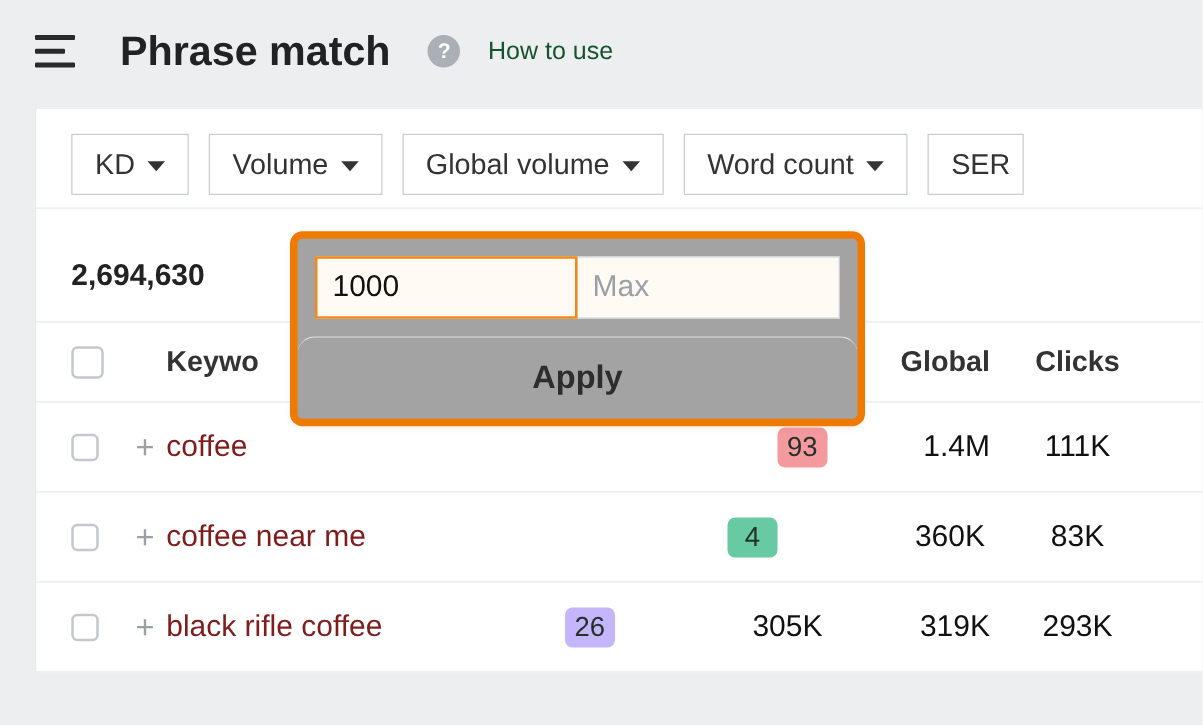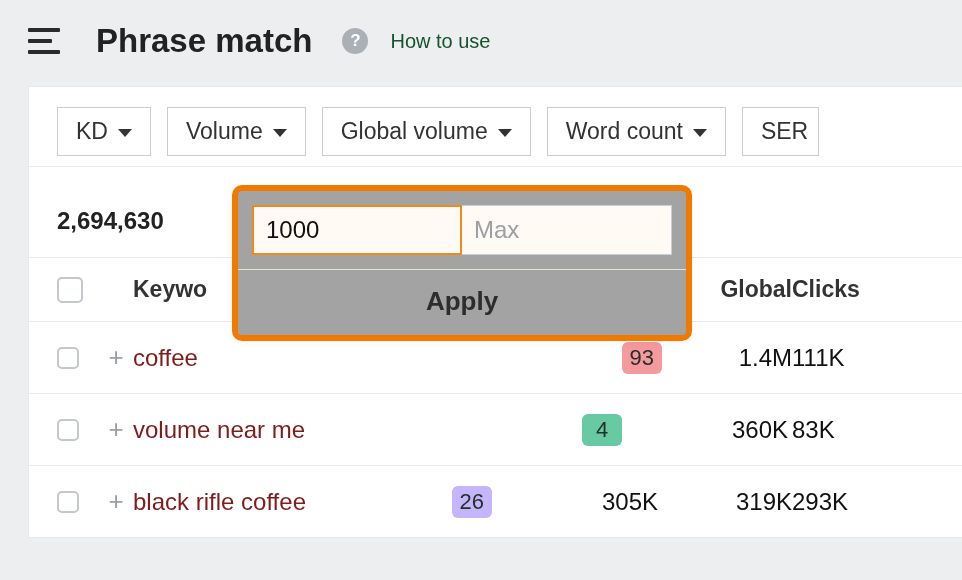--- a/index.html
+++ b/index.html
@@ -113,21 +113,21 @@
     border-top: 1px solid #e7e9eb;
   }
 
   .col-check { width: 42px; display:flex; align-items:center;}
   .col-add   { width: 34px; display:flex; align-items:center; justify-content:center;}
   .col-keyword { flex: 1; min-width: 0; }
   .col-keyword-header { flex: 1; }
   .col-kd    { width: 70px; text-align: right; }
   .col-vol   { width: 170px; text-align: right; padding-right: 4px;}
   .col-global{ width: 130px; text-align: right; }
-  .col-clicks{ width: 140px; text-align: left; }
+  .col-clicks{ width: 140px; text-align: center; }
   .col-tail  { width: 2px; }
 
   .chk {
     width: 22px; height: 22px;
     border: 2px solid #c2c8cd;
     border-radius: 5px;
     background: #fff;
     cursor: pointer; display:inline-block;
   }
   .chk.big { width: 26px; height: 26px;}
@@ -199,20 +199,21 @@
   }
   .popover-fields input::placeholder { color: #9aa0a5; }
   .popover-apply {
     border-top: 1px solid #e8e2d7;
     text-align: center;
     padding: 16px 0 18px 0;
     font-size: 26px;
     font-weight: 700;
     color: #2d2d2d;
     cursor: pointer;
+    border-radius: 14px;
   }
 
   
   .input-caret {
     position: relative;
   }
 </style>
 </head>
 <body>
 
@@ -289,21 +290,21 @@
         <div class="col-clicks">111K</div>
         <div class="col-tail"></div>
       </div>
       <div class="data-row">
         <div class="col-check">
           <span class="chk"></span>
         </div>
         <div class="col-add">
           <span class="plus">+</span>
         </div>
-        <div class="col-keyword"><a class="kw-link">volume near me</a></div>
+        <div class="col-keyword"><a class="kw-link">coffee near me</a></div>
         <div class="col-kd"><span class="kd-badge" style="background:#67caa3">4</span></div>
         <div class="col-vol">360K</div>
         <div class="col-clicks">83K</div>
         <div class="col-tail"></div>
       </div>
       <div class="data-row">
         <div class="col-check">
           <span class="chk"></span>
         </div>
         <div class="col-add">

